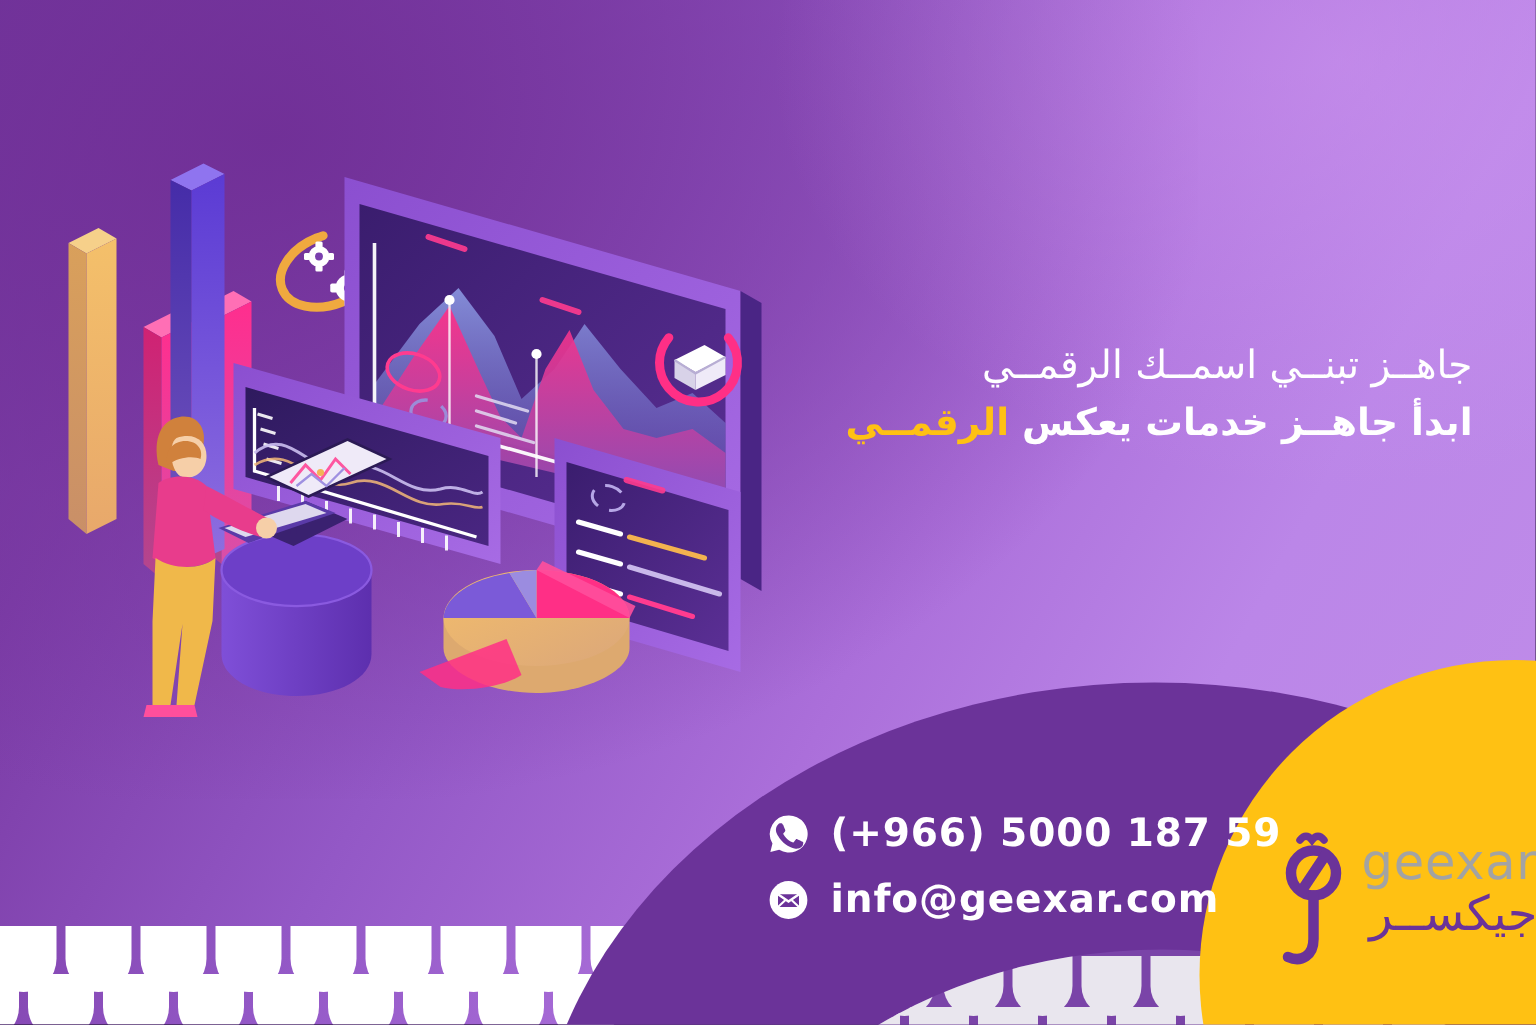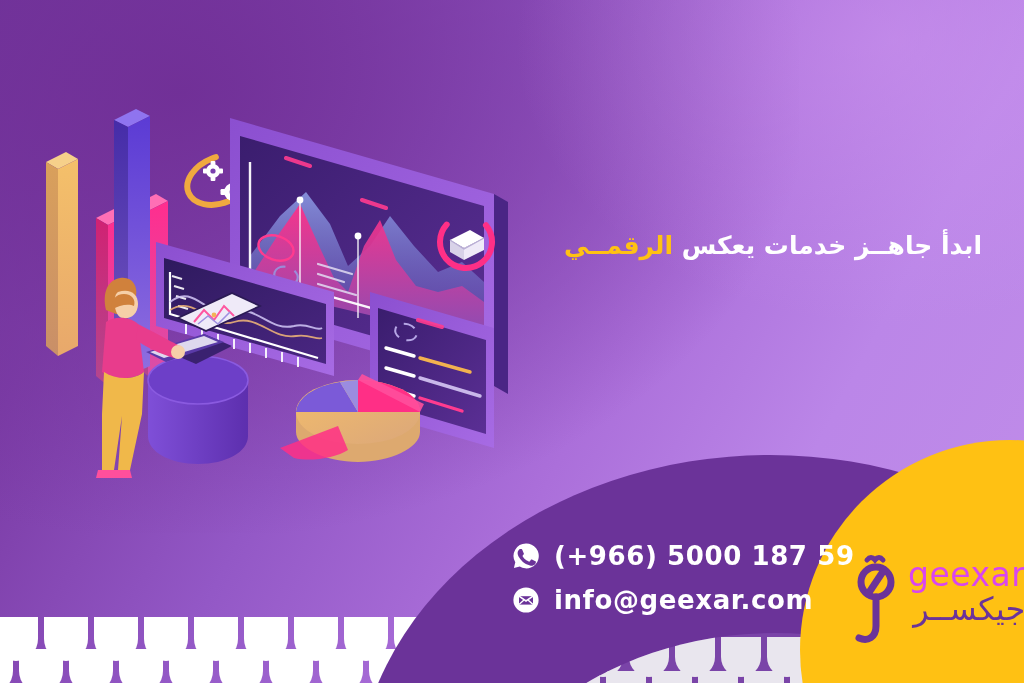--- a/index.html
+++ b/index.html
@@ -46,21 +46,21 @@
   
   .contact{position:absolute;left:512px;top:534px;direction:ltr;text-align:left;}
   .c-row{display:flex;align-items:center;gap:14px;height:44px;}
   .c-icon{width:28px;height:28px;flex:0 0 28px;}
   .c-text{font-size:26px;font-weight:700;color:#fff;letter-spacing:.6px;font-family:"DejaVu Sans","Liberation Sans",sans-serif;}
 
   
   .logo{position:absolute;left:846px;top:552px;width:170px;height:100px;}
   .logo-mark{position:absolute;left:0;top:0;width:56px;height:96px;}
   .logo-texts{position:absolute;left:62px;top:6px;}
-  .logo-latin{font-size:33px;color:#d946ef;letter-spacing:.5px;line-height:34px;font-family:"DejaVu Sans","Liberation Sans",sans-serif;}
+  .logo-latin{font-size:33px;color:#a3a3a3;letter-spacing:.5px;line-height:34px;font-family:"DejaVu Sans","Liberation Sans",sans-serif;}
   .logo-ar{font-size:32px;color:#6b3399;line-height:34px;direction:rtl;text-align:right;width:150px;margin-top:-2px;}
 
   
   .illus{position:absolute;left:18px;top:96px;width:510px;height:420px;}
 </style>
 </head>
 <body>
 
 <div class="stage">
 
@@ -281,20 +281,21 @@
         <path d="M120,228 C132,234 150,244 162,250 L156,262 C142,258 126,250 118,244 Z" fill="#e83c8c"></path>
         <circle cx="160" cy="256" r="7" fill="#f6cfa8"></circle>
         <path d="M86,276 C98,284 116,284 126,276 L124,318 L112,374 L100,374 L104,320 L96,374 L84,374 L84,318 Z" fill="#f0b84a"></path>
         <path d="M96,374 L112,374 L114,382 L94,382 Z" fill="#ff4f9c"></path>
         <path d="M80,374 L96,374 L98,382 L78,382 Z" fill="#ff4f9c"></path>
       </g>
     </svg>
   </div>
 
   <div class="headline">
+    <div class="hl-line1">جاهــز تبنــي اسمــك الرقمــي</div>
     <div class="hl-line2"><span>ابدأ جاهــز خدمات يعكس </span><span class="hl-accent">الرقمــي</span></div>
   </div>
 
   <div class="scallop-wrap">
     <div class="scallop-row r1">
       <span class="scallop" style="left:0"></span>
         <span class="scallop" style="left:50px"></span>
       <span class="scallop" style="left:100px"></span>
         <span class="scallop" style="left:150px"></span>
       <span class="scallop" style="left:200px"></span>

